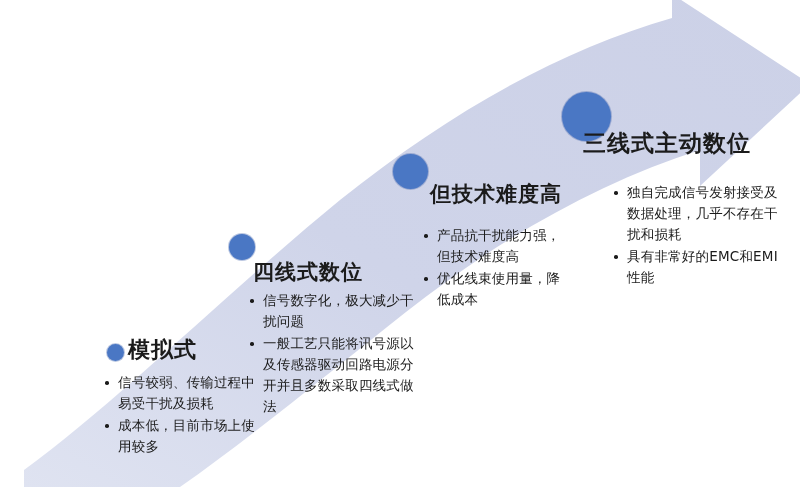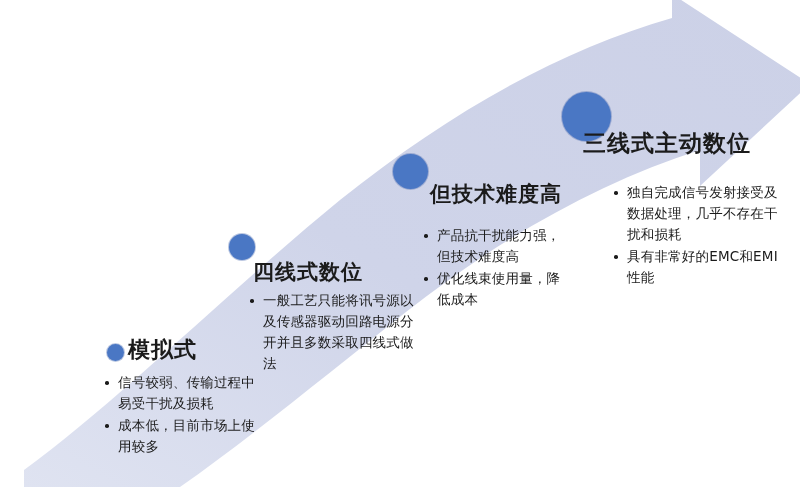--- a/index.html
+++ b/index.html
@@ -119,20 +119,21 @@
     <ul class="stage-points">
       <li>信号较弱、传输过程中易受干扰及损耗</li>
       <li>成本低，目前市场上使用较多</li>
     </ul>
   </div>
 
   <div class="stage" id="stage-four">
     <div class="stage-marker"></div>
     <div class="stage-title">四线式数位</div>
     <ul class="stage-points">
+      <li>信号数字化，极大减少干扰问题</li>
       <li>一般工艺只能将讯号源以及传感器驱动回路电源分开并且多数采取四线式做法</li>
     </ul>
   </div>
 
   <div class="stage" id="stage-two">
     <div class="stage-marker"></div>
     <div class="stage-title">但技术难度高</div>
     <ul class="stage-points">
       <li>产品抗干扰能力强，但技术难度高</li>
       <li>优化线束使用量，降低成本</li>

